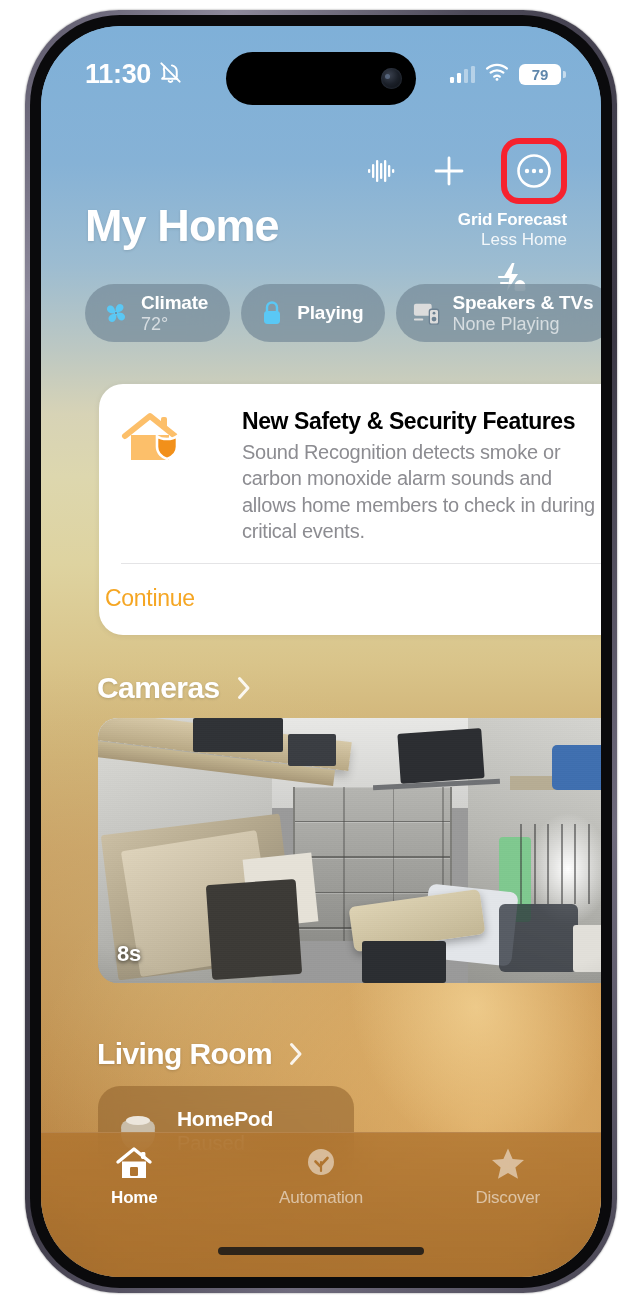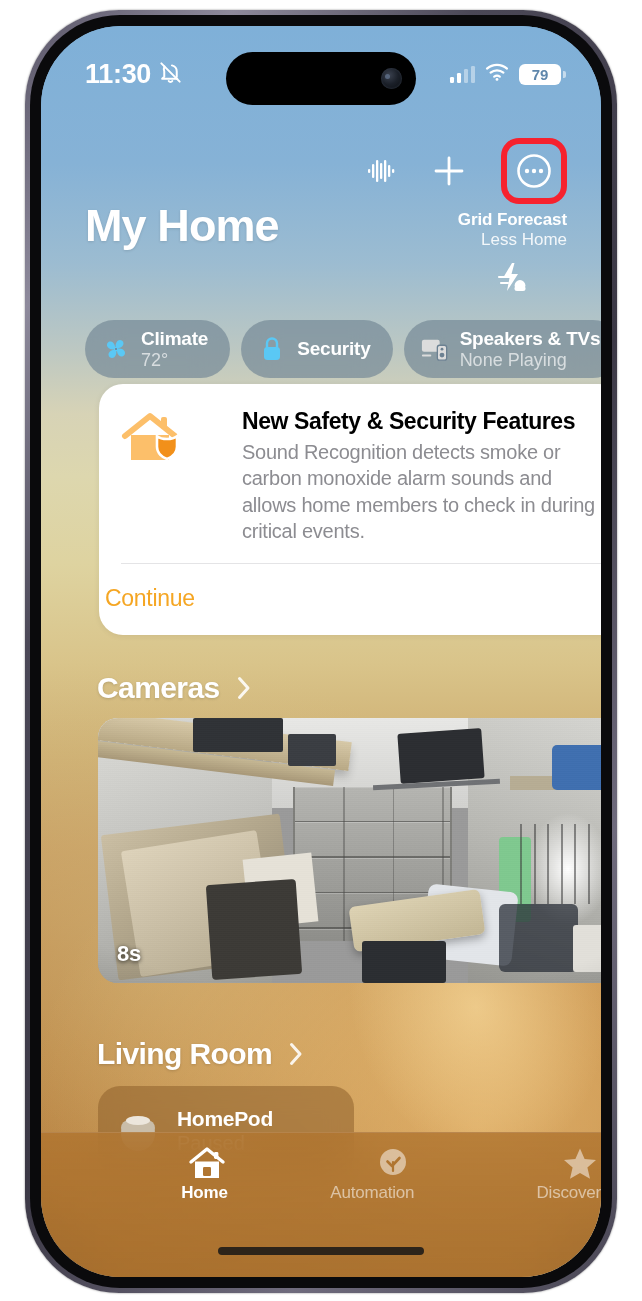--- a/index.html
+++ b/index.html
@@ -80,21 +80,21 @@
     text-shadow:0 1px 3px rgba(0,0,0,.12); }
   #grid-forecast { display:flex; align-items:center; gap:10px; padding-top:8px;flex-direction:column; }
   #grid-text { text-align:right; color:#fff; line-height:1.18; }
   #grid-label { font-size:17px; font-weight:700; letter-spacing:-.1px; }
   #grid-value { font-size:17px; font-weight:400; color:rgba(255,255,255,.88); }
 
   
   #pill-row { position:absolute; top:258px; left:0; right:0; padding-left:44px; z-index:15;
     display:flex; align-items:center; gap:11px; }
   .pill { display:flex; align-items:center; gap:11px; height:58px; padding:0 22px 0 17px;
-    border-radius:29px; background:rgba(108,129,146,.62); backdrop-filter:blur(18px); flex:none; cursor:pointer;margin-top:36px; }
+    border-radius:29px; background:rgba(108,129,146,.62); backdrop-filter:blur(18px); flex:none; cursor:pointer; }
   .pill-icon { width:28px; height:28px; flex:none; display:flex; align-items:center; justify-content:center; }
   .pill-text { display:flex; flex-direction:column; justify-content:center; line-height:1.12; }
   .pill-title { color:#fff; font-size:19px; font-weight:700; letter-spacing:-.2px; white-space:nowrap; }
   .pill-sub { color:rgba(255,255,255,.66); font-size:18px; font-weight:400; white-space:nowrap; }
 
   
   #safety-card { position:absolute; top:358px; left:58px; width:524px; background:#fff;
     border-radius:24px; z-index:15; box-shadow:0 1px 6px rgba(0,0,0,.07); overflow:hidden; }
   #safety-body { display:flex; gap:16px; padding:24px 22px 18px 22px; }
   #safety-icon { width:62px; height:56px; flex:none; margin-top:3px; }
@@ -169,21 +169,21 @@
   #homepod-icon { width:48px; height:48px; flex:none; }
   #homepod-text { line-height:1.16; }
   #homepod-title { color:#fff; font-size:21px; font-weight:700; letter-spacing:-.3px; }
   #homepod-sub { color:rgba(255,255,255,.66); font-size:20px; }
 
   
   #tab-bar { position:absolute; left:0; right:0; bottom:0; height:145px; z-index:20;
     background:linear-gradient(180deg, rgba(176,117,48,.82), rgba(168,111,45,.92));
     backdrop-filter:blur(22px); border-top:1px solid rgba(255,255,255,.14);
     display:flex; align-items:flex-start; padding-top:12px; }
-  .tab { flex:1; display:flex; flex-direction:column; align-items:flex-end; cursor:pointer; }
+  .tab { flex:1; display:flex; flex-direction:column; align-items:center; gap:5px; cursor:pointer; }
   .tab-icon { width:42px; height:38px; display:flex; align-items:center; justify-content:center; }
   .tab-label { font-size:17px; font-weight:700; letter-spacing:-.2px; }
   .tab.active .tab-label { color:#fff; }
   .tab.inactive .tab-label { color:rgba(255,255,255,.55); font-weight:400; }
   #home-indicator { position:absolute; left:50%; transform:translateX(-50%); bottom:22px;
     width:206px; height:8px; border-radius:5px; background:rgba(22,22,22,.85); z-index:25; }
 </style>
 </head>
 <body>
 
@@ -304,21 +304,21 @@
         </div>
 
         <div class="pill">
           <span class="pill-icon">
             <svg width="24" height="28" viewBox="0 0 24 28" fill="none">
               <path d="M7 12V8.5a5 5 0 0 1 10 0V12" stroke="#5ac8f5" stroke-width="2.4" stroke-linecap="round"></path>
               <rect x="4" y="12" width="16" height="13" rx="3.4" fill="#5ac8f5"></rect>
             </svg>
           </span>
           <span class="pill-text">
-            <span class="pill-title">Security</span>
+            <span class="pill-title">Playing</span>
           </span>
         </div>
 
         <div class="pill">
           <span class="pill-icon">
             <svg width="30" height="26" viewBox="0 0 30 26">
               <rect x="1" y="3" width="19" height="13" rx="2.2" fill="#dcdcdc"></rect>
               <path d="M2 20h8" stroke="#dcdcdc" stroke-width="2" stroke-linecap="round"></path>
               <rect x="17.5" y="9" width="10" height="16" rx="2.4" fill="#dcdcdc" stroke="#6c8192" stroke-width="1.4"></rect>
               <circle cx="22.5" cy="13.2" r="1.5" fill="#6c8192"></circle>

